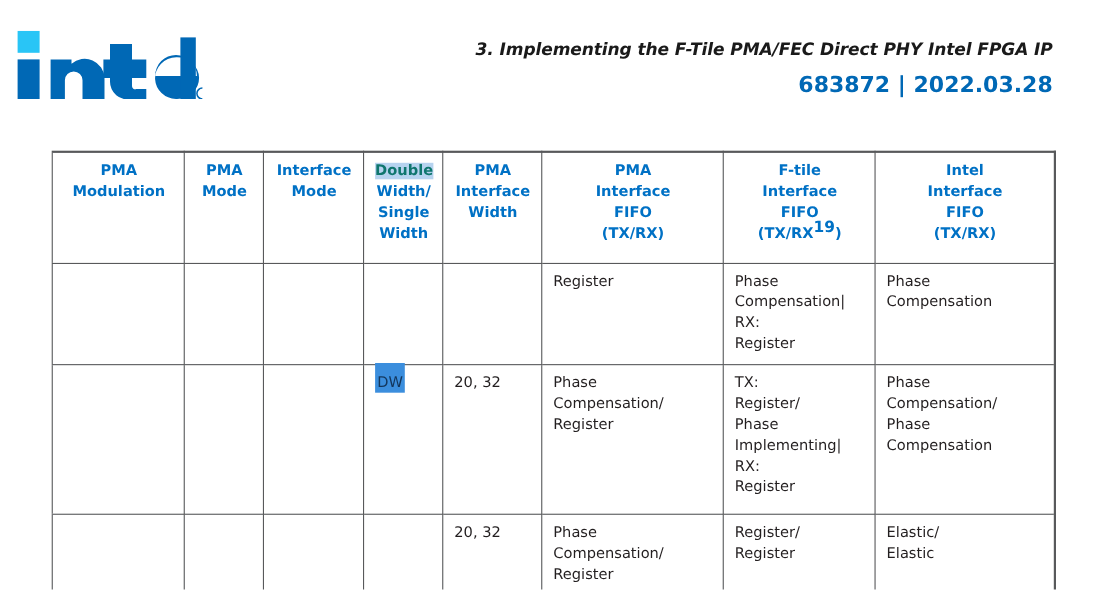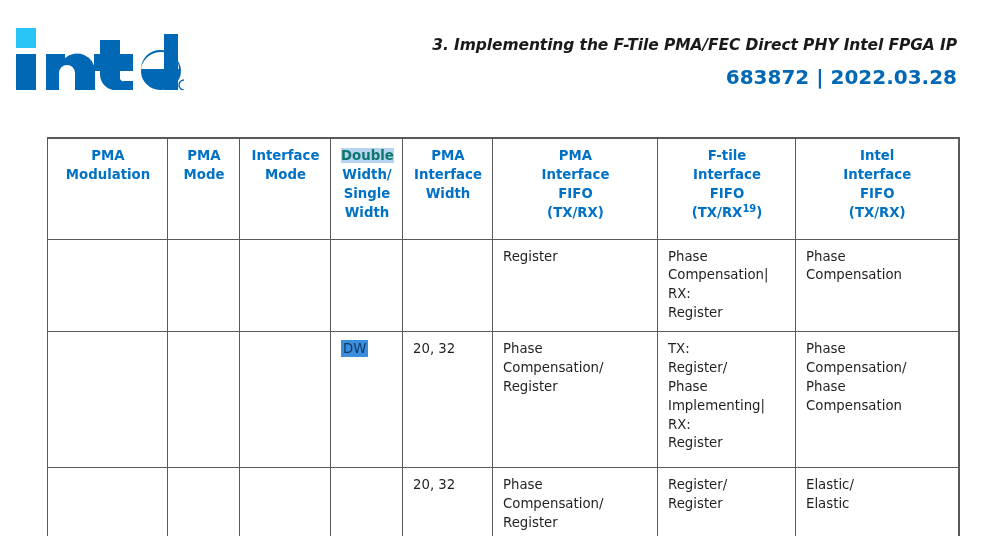--- a/index.html
+++ b/index.html
@@ -89,31 +89,31 @@
     font-size: 13.6px;
     line-height: 1.53;
     padding-top: 10px;
     padding-bottom: 10px;
     border-bottom: 2px solid #58595b;
     vertical-align: top;
   }
   thead tr { height: 101px; margin-top: 22px; }
 
   .hdr-line { display: block; }
-  sup { font-size: 10px; vertical-align: super; line-height: 0; }
+  sup { font-size: 14px; vertical-align: super; line-height: 0; }
 
   
   .sel-light {
     background: #b6d3ef;
     color: #0f766e;
   }
   .sel-strong {
     background: #3b8edd;
     color: #13365c;
-    padding: 1px 2px 1px 2px;
+    padding: 11px 2px 1px 2px;
   }
 
   
   col.c1 { width: 120px; }
   col.c2 { width: 72px; }
   col.c3 { width: 91px; }
   col.c4 { width: 72px; }
   col.c5 { width: 90px; }
   col.c6 { width: 165px; }
   col.c7 { width: 138px; }

